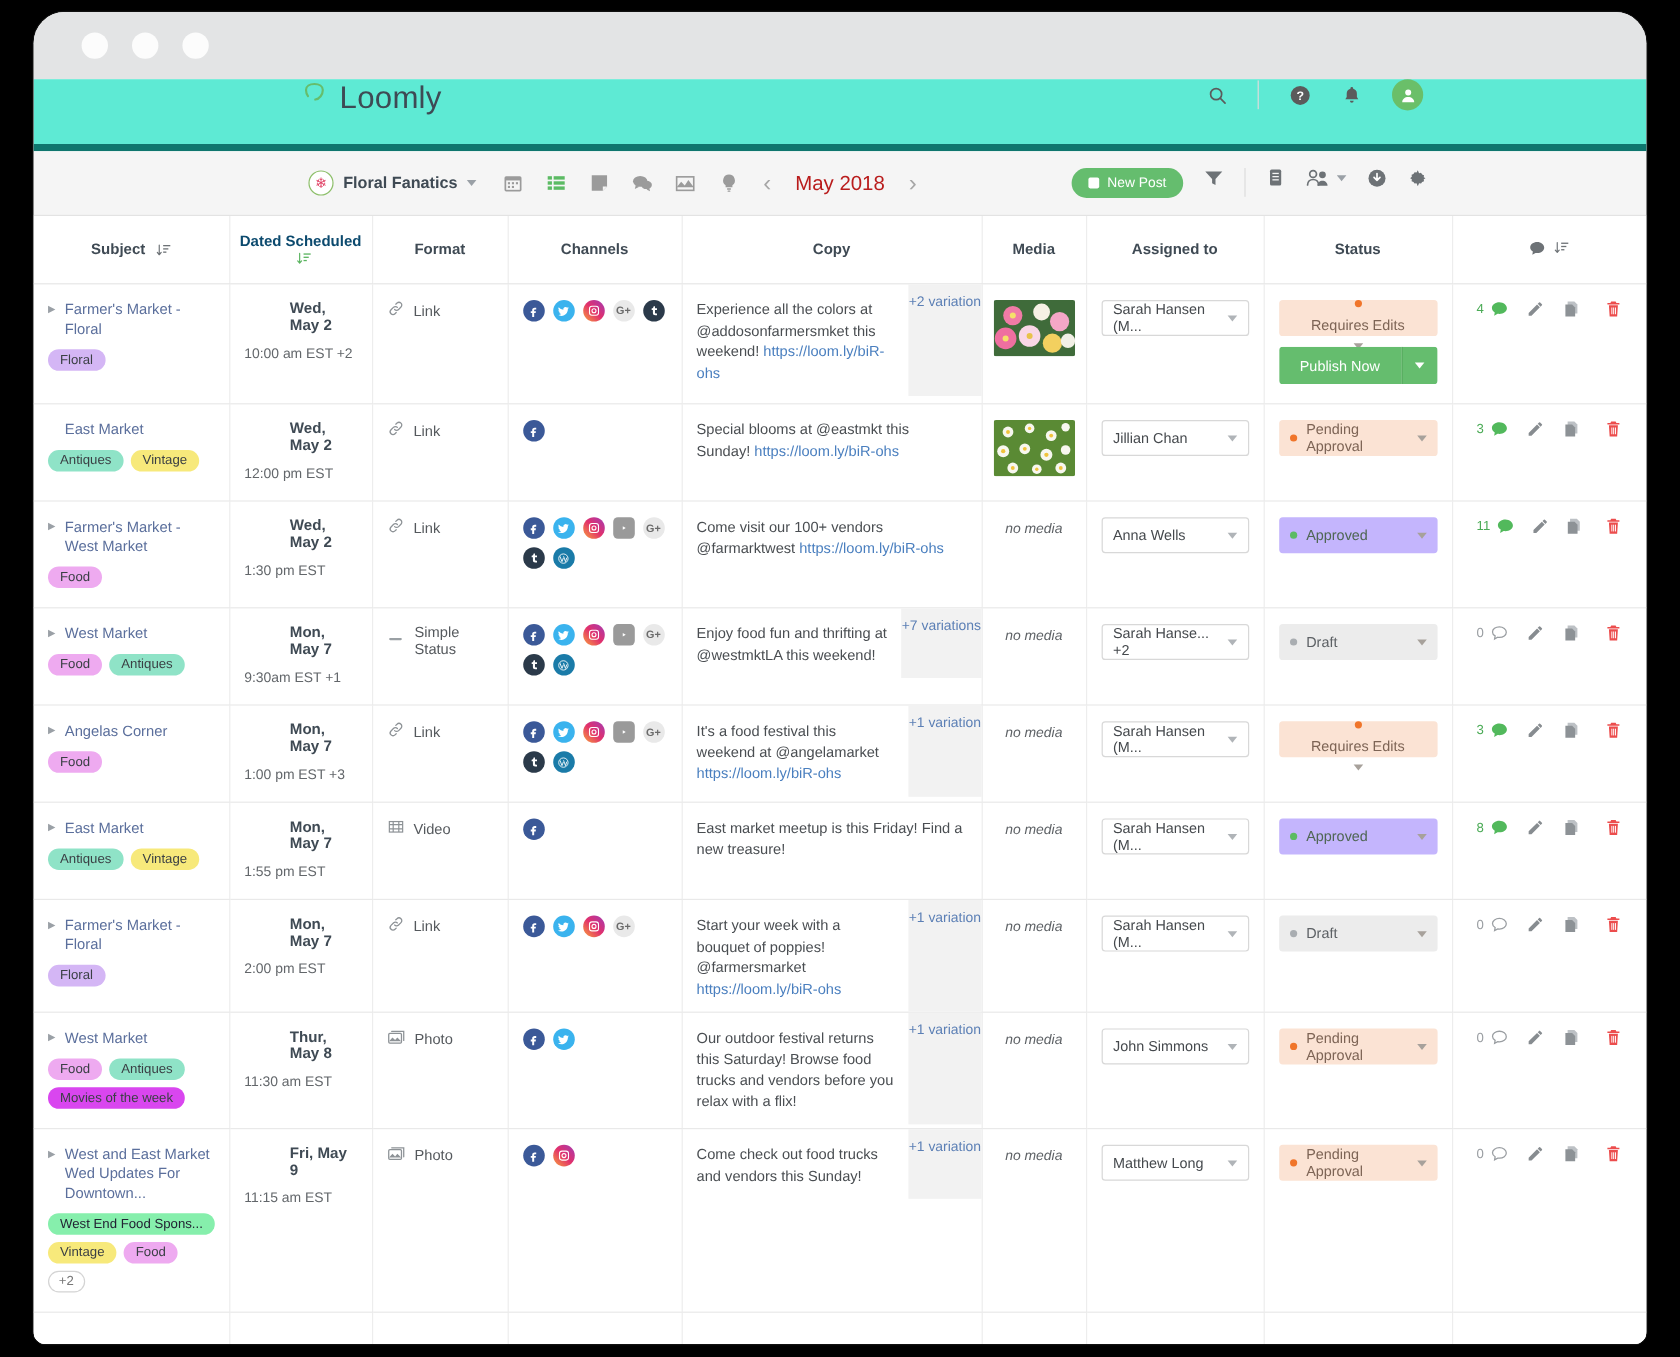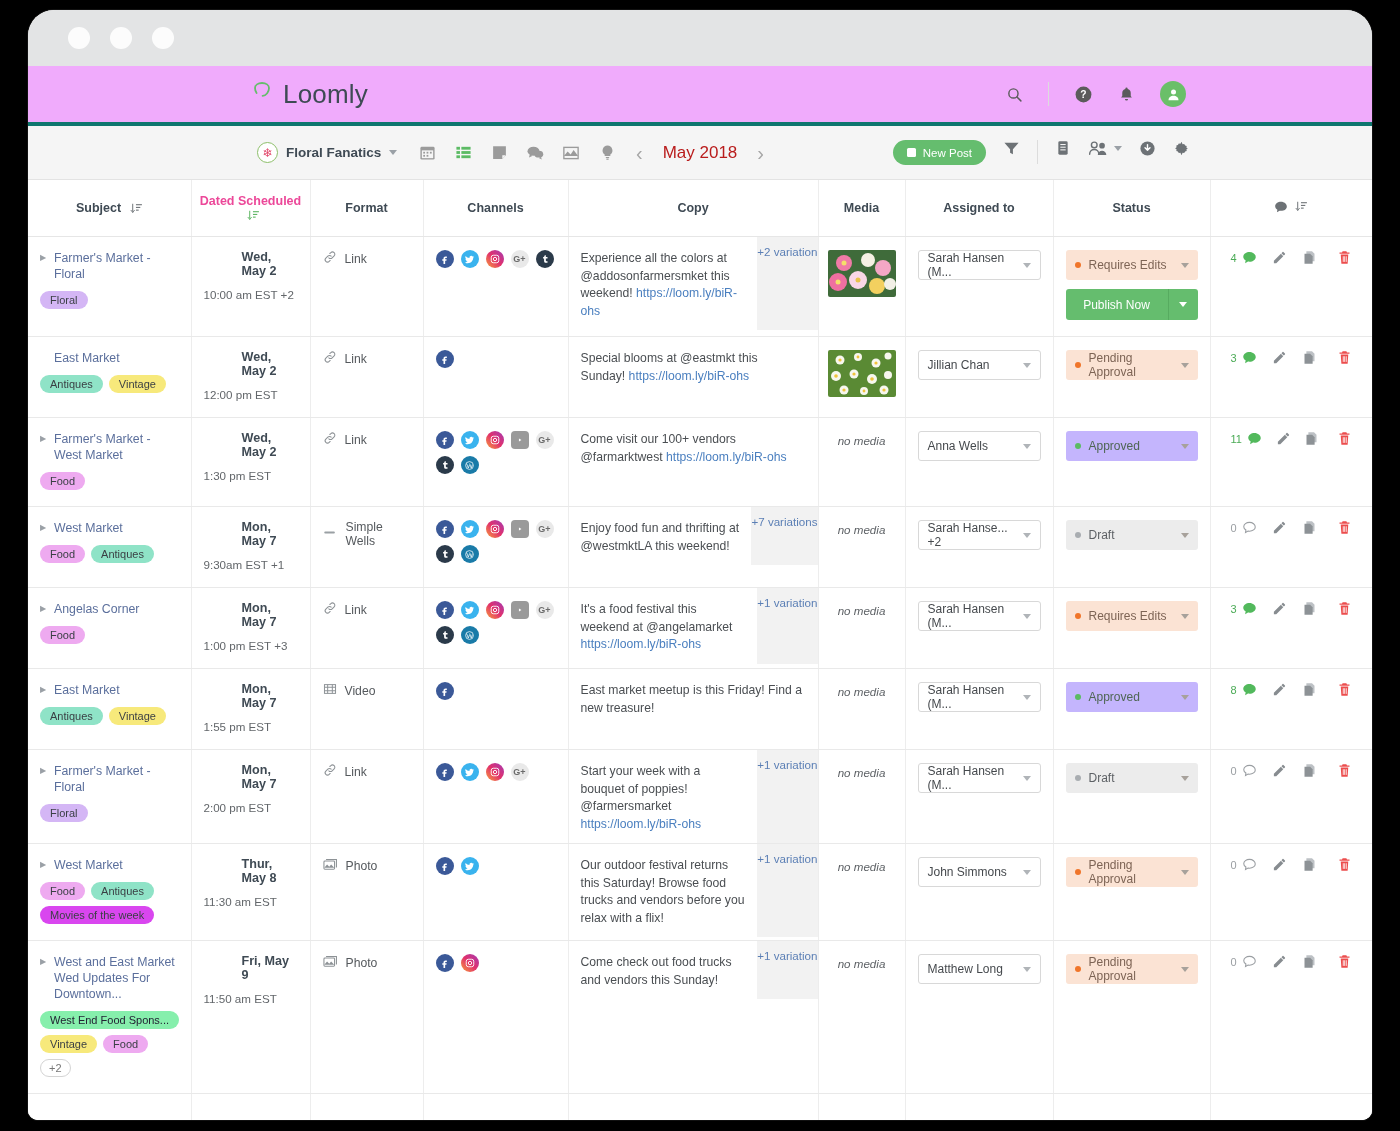--- a/index.html
+++ b/index.html
@@ -20,22 +20,22 @@
     box-shadow:0 0 0 1px #111;
   }
   #titlebar {
     height:56px; background:#e3e4e5;
     display:flex; align-items:center; padding-left:40px; gap:20px;
   }
   .dot { width:22px; height:22px; border-radius:50%; background:#fcfcfc; }
 
   
   #brandbar {
-    height:60px; background:#f0abfc; border-bottom:4px solid #0f766e;
-    display:flex; align-items:center; position:relative;
+    height:60px; background:#5eead4; border-bottom:6px solid #0f766e;
+    display:flex; align-items:flex-start; position:relative;
   }
   #logo-wrap { display:flex; align-items:center; gap:9px; margin-left:222px; }
   #logo-word { font-size:26px; color:#3e4a54; letter-spacing:.2px; font-family:"Liberation Sans", sans-serif; }
   #brand-right { position:absolute; right:186px; display:flex; align-items:center; gap:25px; }
   .vsep { width:1px; height:24px; background:#dcdcdc; }
   .icon-btn { display:flex; align-items:center; justify-content:center; color:#5b5b5b; cursor:pointer; }
   .avatar-green { width:26px; height:26px; border-radius:50%; background:#6abf69; display:flex; align-items:center; justify-content:center; }
 
   
   #toolbar {
@@ -67,21 +67,21 @@
 
   
   #tablewrap { background:#fff; }
   table#grid { width:100%; border-collapse:collapse; table-layout:fixed; }
   #grid th {
     font-size:12.5px; font-weight:bold; color:#3f4a54;
     padding:14px 6px; border-bottom:1px solid #e6e6e6;
     border-right:1px solid #ededed; background:#fff; text-align:center;
     vertical-align:middle;
   }
-  #grid th.active { color:#ec4899; }
+  #grid th.active { color:#0c4a6e; }
   #grid td {
     border-bottom:1px solid #e9e9e9; border-right:1px solid #ededed;
     vertical-align:top; padding:0; background:#fff;
   }
   #grid td:last-child, #grid th:last-child { border-right:none; }
 
   .col-subject{width:163px}
   .col-date{width:119px}
   .col-format{width:113px}
   .col-channels{width:145px}
@@ -145,21 +145,21 @@
   }
   .select .cr { width:0;height:0;border-left:4px solid transparent;border-right:4px solid transparent;border-top:5px solid #b0b4b8; }
 
   
   .status {
     border-radius:3px; height:30px; display:flex; align-items:center;
     padding:0 9px; gap:8px; font-size:12px; cursor:pointer;
   }
   .status .bullet { width:6px;height:6px;border-radius:50%;flex:0 0 6px; }
   .status .lbl { flex:1; }
-  .status.req { background:#fbe3d4; color:#7d6455; }
+  .status.req { background:#fbe3d4; color:#7d6455;flex-direction:column; }
   .status.req .bullet{background:#f0752a}
   .status.pen { background:#fbe3d4; color:#7d6455; }
   .status.pen .bullet{background:#f0752a}
   .status.app { background:#c4b5fd; color:#4f6654; }
   .status.app .bullet{background:#5bbb63}
   .status.dra { background:#ececec; color:#5d6165; }
   .status.dra .bullet{background:#a9adb1}
   .publish {
     margin-top:9px; display:flex; height:31px; border-radius:3px; overflow:hidden; cursor:pointer;
   }
@@ -797,21 +797,21 @@
       <div class="d-main">Mon, May 7</div>
       <div class="d-sub">9:30am EST +1</div>
     </div>
             </td>
             <td>
               <div class="cell">
       <div class="fmt">
                   <span><svg width="15" height="15" viewBox="0 0 24 24">
                       <rect x="2" y="10.5" width="17" height="3" rx="1.5" fill="#9aa0a4"></rect>
                     </svg></span>
-      <span>Simple Wells</span>
+      <span>Simple Status</span>
                 </div>
     </div>
             </td>
             <td>
               <div class="cell">
       <div class="chs">
                   <span class="ch fb">
                     <svg width="11" height="11" viewBox="0 0 24 24" fill="#fff">
                       <path d="M14.5 8.5h2.6V5.2h-2.9c-2.8 0-4.4 1.6-4.4 4.3v2H7.2v3.4h2.6V22h3.6v-7.1h2.7l.5-3.4h-3.2V9.9c0-.9.4-1.4 1.1-1.4z"></path>
                     </svg>
@@ -1380,21 +1380,21 @@
                   <span class="tag sponsor">West End Food Spons...</span>
                   <span class="tag vintage">Vintage</span>
                   <span class="tag food">Food</span>
                   <span class="tag more">+2</span>
                 </div>
     </div>
             </td>
             <td>
               <div class="cell">
       <div class="d-main">Fri, May 9</div>
-      <div class="d-sub">11:50 am EST</div>
+      <div class="d-sub">11:15 am EST</div>
     </div>
             </td>
             <td>
               <div class="cell">
       <div class="fmt">
                   <span><svg width="15" height="15" viewBox="0 0 24 24" fill="none" stroke="#8d9296" stroke-width="1.7">
                       <rect x="1.5" y="6.5" width="17" height="13" rx="1.5"></rect>
                       <path d="M2 17l4.5-5 3.5 3.5 3-3.5 5 5" fill="#8d9296" stroke="none"></path>
                       <path d="M5.5 4h16v12" stroke-linecap="round"></path>
                     </svg></span>

